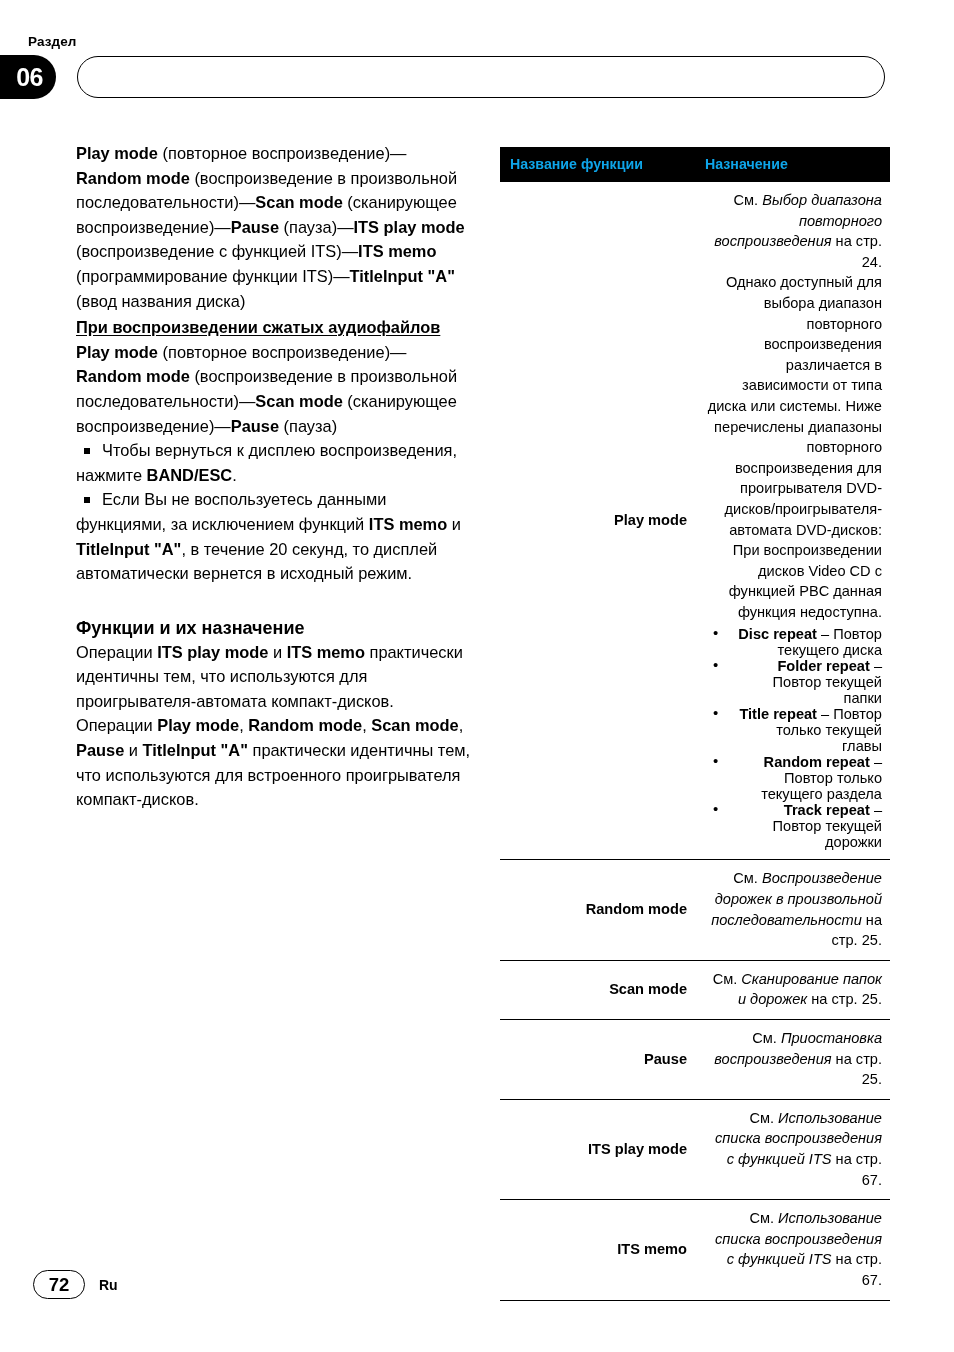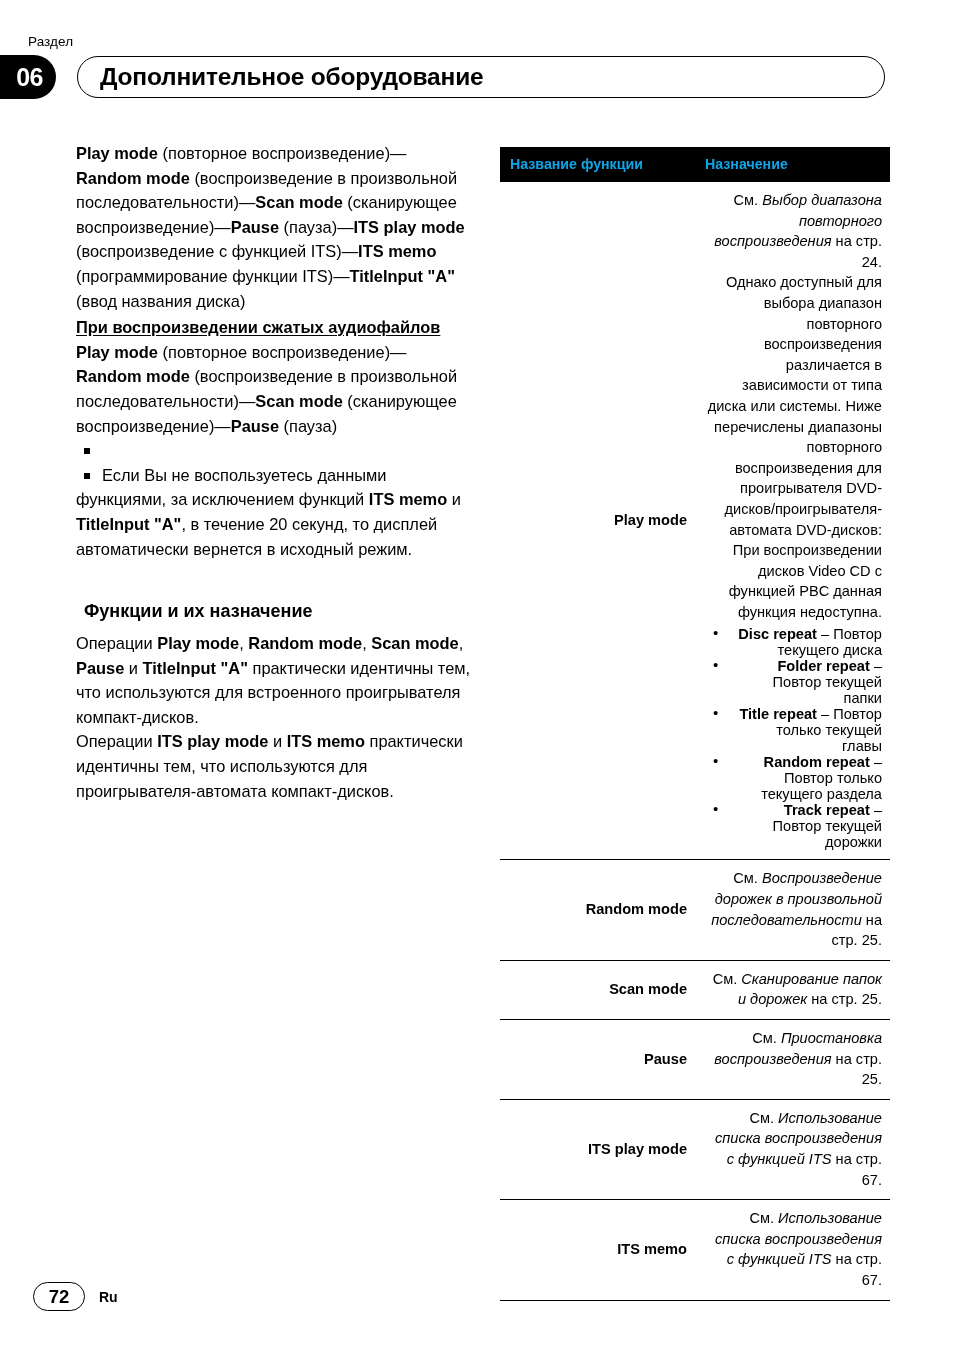--- a/index.html
+++ b/index.html
@@ -22,21 +22,21 @@
     left: 0;
     top: 0;
     width: 954px;
     height: 110px;
   }
   .section-kicker {
     position: absolute;
     left: 28px;
     top: 34px;
     font-size: 13.5px;
-    font-weight: normal;
+    font-weight: bold;
     letter-spacing: 0.1px;
   }
   .section-badge {
     position: absolute;
     left: -22px;
     top: 55px;
     width: 78px;
     height: 44px;
     background: #000000;
     border-radius: 22px;
@@ -96,21 +96,21 @@
 
   .subhead-underline {
     font-weight: bold;
     text-decoration: underline;
     text-underline-offset: 2px;
   }
 
   h2.section-heading {
     font-size: 18px;
     font-weight: bold;
-    margin: 8px;
+    margin: 0;
     padding: 0;
     line-height: 24px;
   }
   .gap-before-heading { height: 30px; }
   .gap-small { height: 2px; }
 
   
   ul.sq {
     list-style: none;
     margin: 0;
@@ -179,21 +179,21 @@
     position: absolute;
     left: 8px;
     top: -1px;
     font-size: 15px;
   }
 
   
   .footer {
     position: absolute;
     left: 0;
-    bottom: 0;
+    bottom: 12px;
     width: 764px;
     height: 90px;
   }
   .page-num {
     position: absolute;
     left: 33px;
     top: 20px;
     width: 52px;
     height: 29px;
     border: 1.7px solid #000000;
@@ -213,36 +213,35 @@
     font-weight: bold;
   }
 </style>
 </head>
 <body>
 
 <div class="page-header">
   <div class="section-kicker">Раздел</div>
   <div class="section-badge">06</div>
   <div class="header-pill"></div>
-  <div class="header-title">Дополнительное оборудование</div>
 </div>
 
 <div class="col-left">
   <p class="para"><span class="b">Play mode</span><span> (повторное воспроизведение)—</span><span class="b">Random mode</span><span> (воспроизведение в произвольной последовательности)—</span><span class="b">Scan mode</span><span> (сканирующее воспроизведение)—</span><span class="b">Pause</span><span> (пауза)—</span><span class="b">ITS play mode</span><span> (воспроизведение с функцией ITS)—</span><span class="b">ITS memo</span><span> (программирование функции ITS)—</span><span class="b">TitleInput "A"</span><span> (ввод названия диска)</span></p>
   <div class="gap-small"></div>
   <p class="para subhead-underline">При воспроизведении сжатых аудиофайлов</p>
   <p class="para"><span class="b">Play mode</span><span> (повторное воспроизведение)—</span><span class="b">Random mode</span><span> (воспроизведение в произвольной последовательности)—</span><span class="b">Scan mode</span><span> (сканирующее воспроизведение)—</span><span class="b">Pause</span><span> (пауза)</span></p>
   <ul class="sq">
-    <li><span class="sqmark"></span></li>
+    <li><span class="sqmark"></span><span><span>Чтобы вернуться к дисплею воспроизведения, нажмите </span><span class="b">BAND/ESC</span><span>.</span></span></li>
     <li><span class="sqmark"></span><span><span>Если Вы не воспользуетесь данными функциями, за исключением функций </span><span class="b">ITS memo</span><span> и </span><span class="b">TitleInput "A"</span><span>, в течение 20 секунд, то дисплей автоматически вернется в исходный режим.</span></span></li>
   </ul>
   <div class="gap-before-heading"></div>
   <h2 class="section-heading">Функции и их назначение</h2>
+  <p class="para"><span>Операции </span><span class="b">ITS play mode</span><span> и </span><span class="b">ITS memo</span><span> практически идентичны тем, что используются для проигрывателя-автомата компакт-дисков.</span></p>
   <p class="para"><span>Операции </span><span class="b">Play mode</span><span>, </span><span class="b">Random mode</span><span>, </span><span class="b">Scan mode</span><span>, </span><span class="b">Pause</span><span> и </span><span class="b">TitleInput "A"</span><span> практически идентичны тем, что используются для встроенного проигрывателя компакт-дисков.</span></p>
-  <p class="para"><span>Операции </span><span class="b">ITS play mode</span><span> и </span><span class="b">ITS memo</span><span> практически идентичны тем, что используются для проигрывателя-автомата компакт-дисков.</span></p>
 </div>
 
 <div class="col-right">
   <table class="fn-table">
     <thead>
       <tr>
         <th>Название функции</th>
         <th>Назначение</th>
       </tr>
     </thead>

